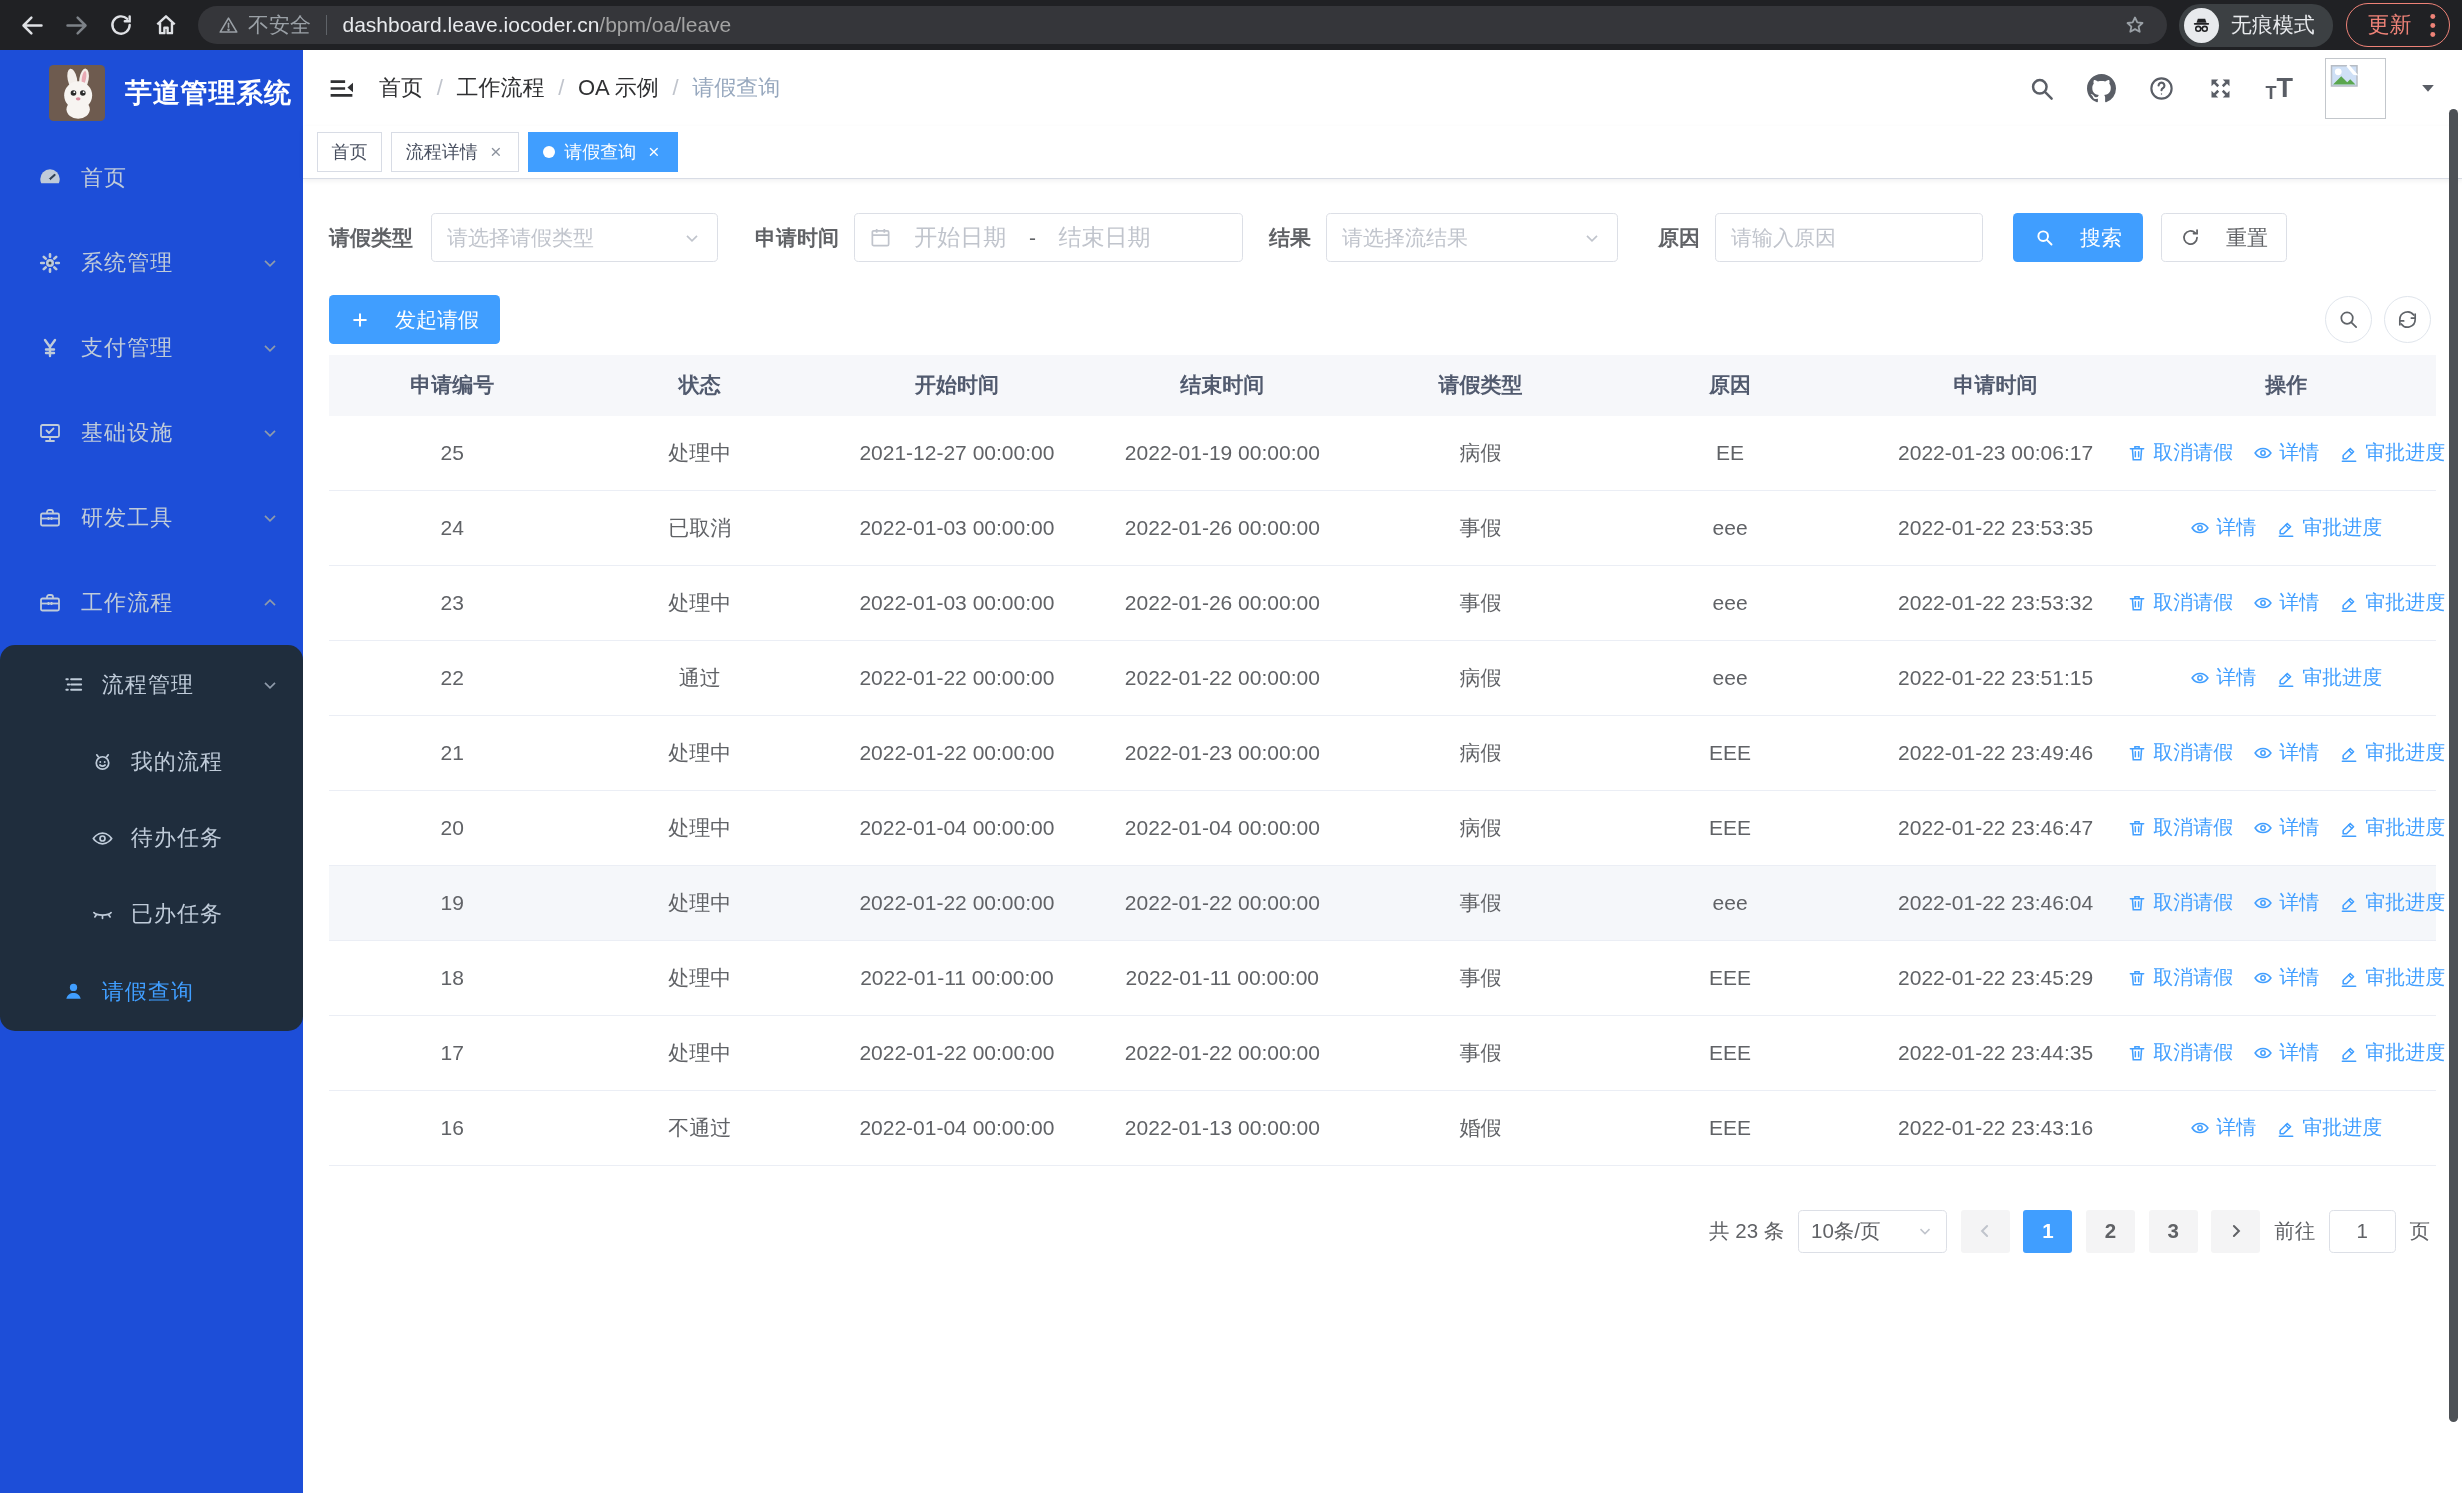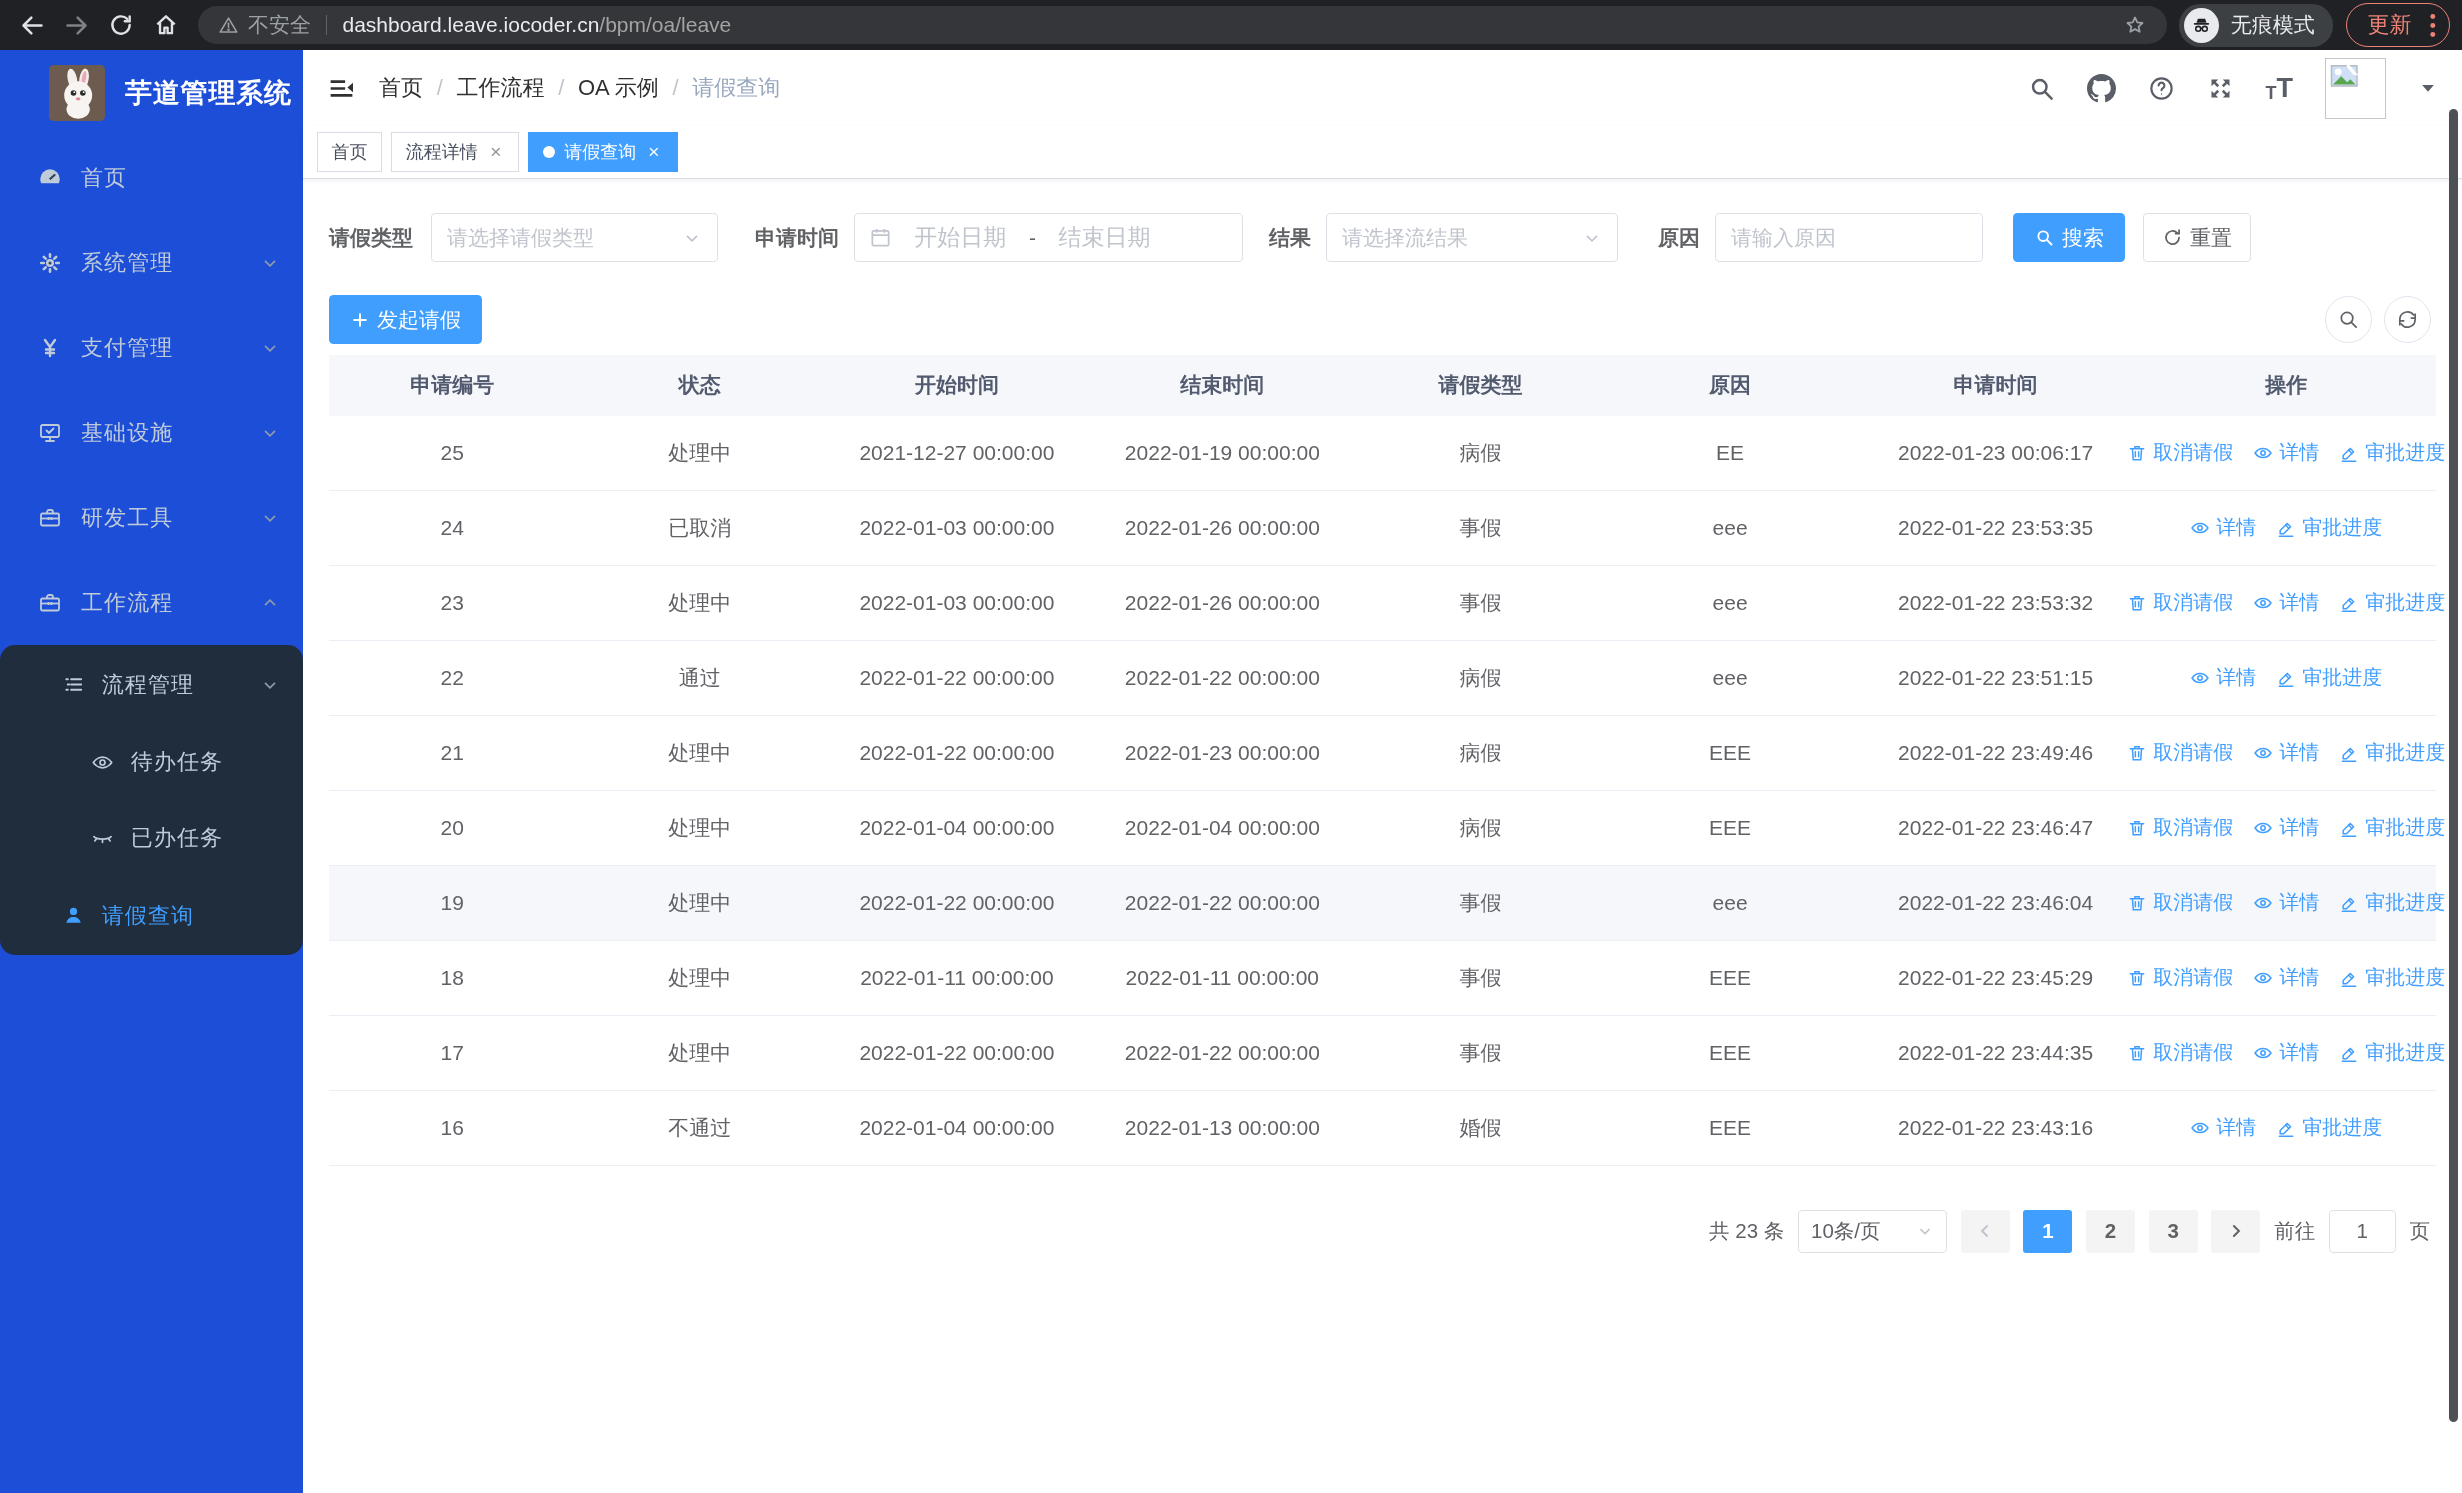--- a/index.html
+++ b/index.html
@@ -57,21 +57,21 @@
   .flabel{font-weight:bold;margin-right:18px;white-space:nowrap;}
   .select{height:49px;border:0.8px solid #dcdfe6;border-radius:4.6px;display:flex;align-items:center;padding:0 15px;background:#fff;cursor:pointer;}
   .select .ph{flex:1;color:#c0c4cc;white-space:nowrap;overflow:hidden;}
   .sel-type{width:287px}.sel-result{width:292px}
   .dateinput{width:389px;height:49px;border:0.8px solid #dcdfe6;border-radius:4.6px;display:flex;align-items:center;padding:0 13.7px;gap:7.6px;background:#fff;}
   .dateinput input{border:0;outline:0;width:122px;font-size:23px;color:#606266;text-align:center;background:transparent;font-family:inherit;}
   .dateinput input::placeholder{color:#c0c4cc}
   .dash{color:#606266;}
   .textinput{width:268px;height:49px;border:0.8px solid #dcdfe6;border-radius:4.6px;padding:0 15px;font-size:21px;color:#606266;outline:none;font-family:inherit;}
   .textinput::placeholder{color:#c0c4cc}
-  .btn{height:49px;border-radius:4.6px;display:inline-flex;align-items:center;justify-content:center;gap:7px;font-size:21px;cursor:pointer;border:0.8px solid transparent;white-space:nowrap;}
+  .btn{height:49px;border-radius:4.6px;display:inline-flex;align-items:center;justify-content:center;gap:25px;font-size:21px;cursor:pointer;border:0.8px solid transparent;white-space:nowrap;}
   .btn-primary{background:#409eff;color:#fff;padding:0 20px;}
   .btn-plain{background:#fff;border-color:#dcdfe6;color:#606266;padding:0 18px;}
   .ml48{margin-left:37px}.ml60{margin-left:26px}.ml52{margin-left:40px}.ml40{margin-left:30px}.ml24{margin-left:18px}
   .actions-row{margin-top:33px;display:flex;align-items:center;}
   .tools{margin-left:auto;display:flex;gap:12px;padding-right:4.6px;}
   .circle-btn{width:47px;height:47px;border-radius:50%;border:0.8px solid #e0e5ec;display:flex;align-items:center;justify-content:center;background:#fff;cursor:pointer;}
   
   .table{margin-top:10.6px;font-size:21px;}
   .thead{display:flex;align-items:center;height:61px;background:#f6f7fa;color:#515a6e;font-weight:bold;}
   .trow{display:flex;align-items:center;height:75px;border-bottom:0.8px solid #ebeef5;color:#606266;background:#fff;}
@@ -279,20 +279,32 @@
         </span>
         <span>流程管理</span>
         <span class="chev">
             <svg viewBox="0 0 24 24" width="20" height="20" fill="none" stroke="currentColor" stroke-width="2">
               <path d="M6 9.5l6 6 6-6"></path>
             </svg>
           </span>
       </div>
       <div class="sitem l2">
         <span class="micon">
+          <svg viewBox="0 0 24 24" width="23" height="23" fill="none" stroke="currentColor" stroke-width="1.8" stroke-linecap="round">
+              <circle cx="12" cy="12.5" r="6.5"></circle>
+              <path d="M7.5 6L6 4M16.5 6L18 4"></path>
+              <circle cx="9.7" cy="11.5" r="1" fill="currentColor" stroke="none"></circle>
+              <circle cx="14.3" cy="11.5" r="1" fill="currentColor" stroke="none"></circle>
+              <path d="M9.3 14.6c1.7 1.4 3.7 1.4 5.4 0"></path>
+            </svg>
+        </span>
+        <span>我的流程</span>
+      </div>
+      <div class="sitem l2">
+        <span class="micon">
           <svg viewBox="0 0 24 24" width="23" height="23" fill="none" stroke="currentColor" stroke-width="1.8">
               <path d="M2.5 12S6 6.5 12 6.5 21.5 12 21.5 12 18 17.5 12 17.5 2.5 12 2.5 12z"></path>
               <circle cx="12" cy="12" r="2.6"></circle>
             </svg>
         </span>
         <span>待办任务</span>
       </div>
       <div class="sitem l2">
         <span class="micon">
           <svg viewBox="0 0 24 24" width="23" height="23" fill="none" stroke="currentColor" stroke-width="1.8" stroke-linecap="round">

